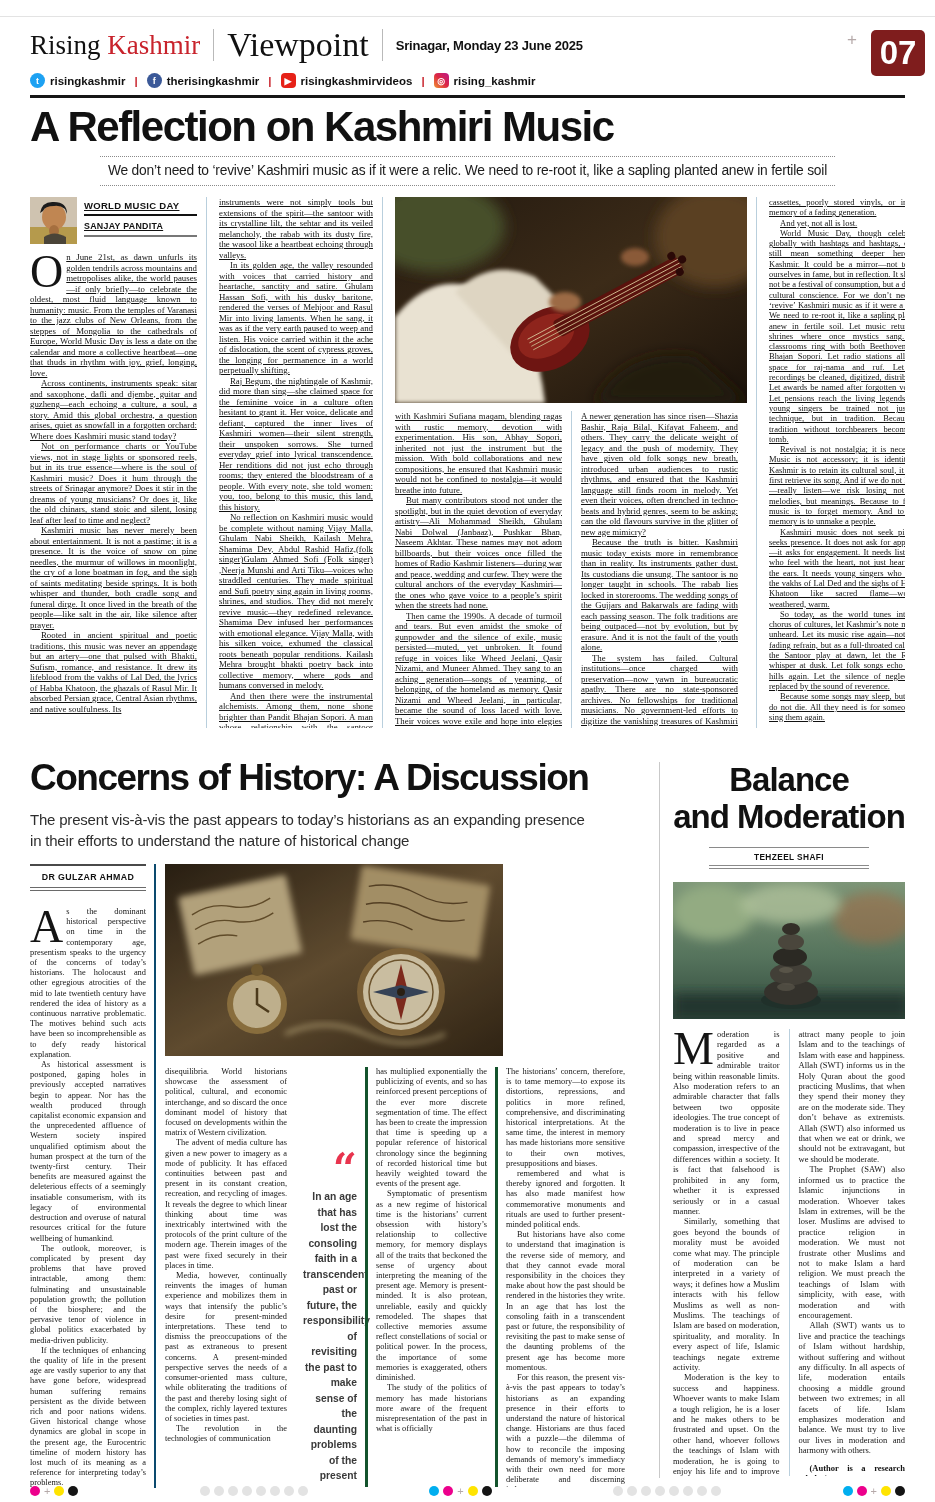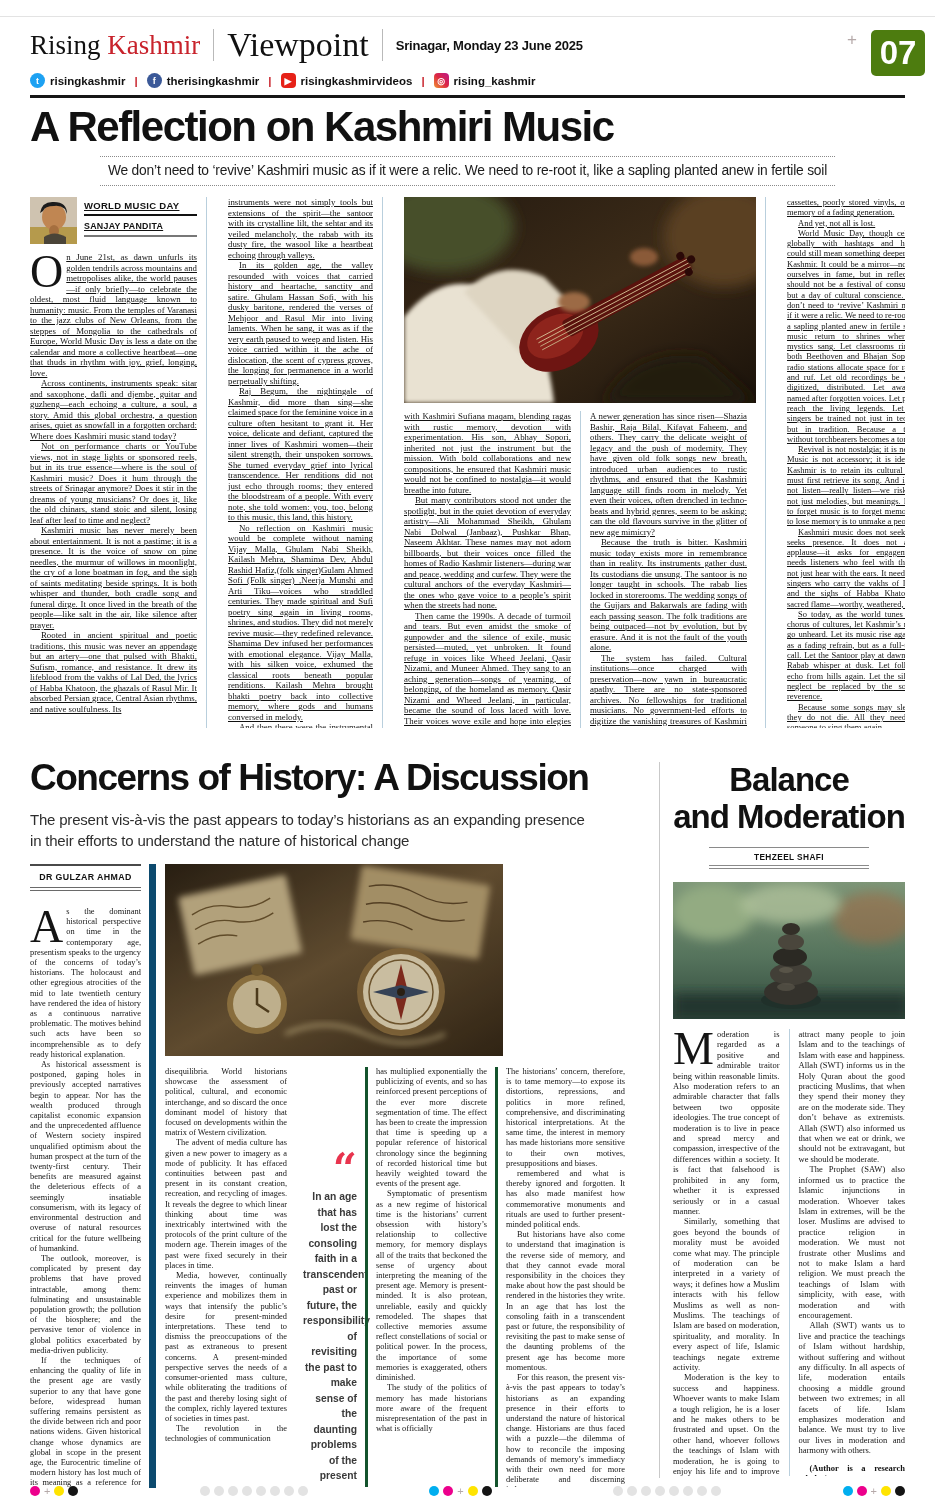--- a/index.html
+++ b/index.html
@@ -8,42 +8,42 @@
           overflow:hidden; padding:0 30px; font-family:"Liberation Serif", serif; color:#111; }
   .topline { position:absolute; top:16px; left:0; right:0; border-top:1px solid #e3e3e3; }
 
   
   .mast { display:flex; align-items:center; gap:13px; padding-top:26px; }
   .brand { font-size:27px; letter-spacing:0; white-space:nowrap; }
   .brand .red { color:#c8232c; }
   .vsep { width:1px; height:32px; background:#b9b9b9; }
   .section-name { font-size:34px; }
   .dateline { font-family:"Liberation Sans", sans-serif; font-weight:bold; font-size:13px; letter-spacing:-0.2px; }
-  .pagebox { position:absolute; top:30px; right:10px; width:54px; height:46px; background:#4d7c0f; color:#fff;
+  .pagebox { position:absolute; top:30px; right:10px; width:54px; height:46px; background:#7f1d1d; color:#fff;
              font-family:"Liberation Sans", sans-serif; font-weight:bold; font-size:33px;
              display:flex; align-items:center; justify-content:center; border-radius:5px; }
   .plusmark { position:absolute; top:30px; right:78px; color:#b5a9a9; font-size:17px; font-family:"Liberation Sans", sans-serif; }
   .social { display:flex; gap:9px; align-items:center; margin-top:9px; font-family:"Liberation Sans", sans-serif;
             font-weight:bold; font-size:11.5px; color:#111; }
   .sitem { display:flex; align-items:center; cursor:pointer; }
   .sicon { width:15px; height:15px; border-radius:50%; display:inline-flex; align-items:center; justify-content:center;
            color:#fff; font-size:9px; margin-right:5px; font-family:"Liberation Sans", sans-serif; }
   .tw { background:#1da1f2; } .fb { background:#3b5998; }
   .yt { background:#e62117; border-radius:4px; } .ig { background:linear-gradient(45deg,#f09433,#dc2743,#bc1888); border-radius:4px; }
   .sdot { color:#c8232c; font-weight:bold; }
   .headrule { border-top:3px solid #161616; margin-top:7px; }
 
   
   .h1-music { font-family:"Liberation Sans", sans-serif; font-weight:bold; font-size:42px; letter-spacing:-1.5px;
               margin-top:6px; line-height:46px; }
   .standfirst1 { margin:6px 70px 0; border-top:1px dotted #8a8a8a; border-bottom:1px dotted #8a8a8a;
                  padding:6px 0 7px; text-align:center; font-family:"Liberation Sans", sans-serif;
                  font-size:13.8px; letter-spacing:-0.2px; color:#1c1c1c; }
   .mbody { display:flex; margin-top:11px; height:531px; overflow:hidden;text-decoration:underline; }
-  .mbody > * + * { border-left:1px solid #b9cfdd; padding-left:21px; margin-left:9px; }
+  .mbody > * + * { border-left:1px solid #b9cfdd; padding-left:12px; margin-left:9px; }
   .mcol { width:167px; flex:0 0 auto; overflow:hidden; }
   .mid { flex:0 0 352px; }
   .mphoto { height:206px; margin-bottom:8px; overflow:hidden; }
   .mphoto svg { display:block; }
   .mid-cols { display:flex; height:317px; overflow:hidden; }
   .mid-cols > * + * { border-left:1px solid #b9cfdd; padding-left:9px; margin-left:9px; }
   .mid-cols .mcol { width:167px; }
 
   p.b { font-size:8.8px; line-height:10.5px; text-align:justify; color:#141414; }
   p.b + p.b { text-indent:11px; }
@@ -62,21 +62,21 @@
   
   .bottom { display:flex; margin-top:30px; }
   .hist { width:616px; flex:0 0 auto; }
   .vdiv { width:1px; background:#c9c9c9; margin:4px 13px 10px 13px; }
   .bal { flex:1; overflow:hidden; }
 
   .h2-hist { font-family:"Liberation Sans", sans-serif; font-weight:bold; font-size:37px; letter-spacing:-1.5px; line-height:40px; }
   .standfirst2 { font-family:"Liberation Sans", sans-serif; font-size:15px; color:#2e2e2e; line-height:21px;
                  margin:11px 0 13px; width:560px; letter-spacing:-0.2px; }
   .hbody { display:flex; height:624px; overflow:hidden; }
-  .hc1 { width:126px; flex:0 0 auto; border-right:7px solid #0c4a6e; padding-right:8px; }
+  .hc1 { width:126px; flex:0 0 auto; border-right:2px solid #0c4a6e; padding-right:8px; }
   .hbyline { border-top:2px solid #4a4a4a; border-bottom:4px double #6a6a6a; text-align:center;
              font-family:"Liberation Sans", sans-serif; font-weight:bold; font-size:8.8px; letter-spacing:0.4px;
              padding:6px 0 5px; margin-bottom:16px; }
   .hmid { flex:1; padding-left:9px; overflow:hidden; }
   .hphoto { width:338px; height:192px; margin-bottom:11px; overflow:hidden; }
   .hcols { display:flex; height:420px; overflow:hidden; }
   .hcols > * + * { border-left:3px solid #14532d; padding-left:8px; margin-left:8px; }
   .hc { width:122px; flex:0 0 auto; overflow:hidden; }
   .hc4 { width:130px; }
   .hist p.b { font-size:8.4px; line-height:10.2px; }

